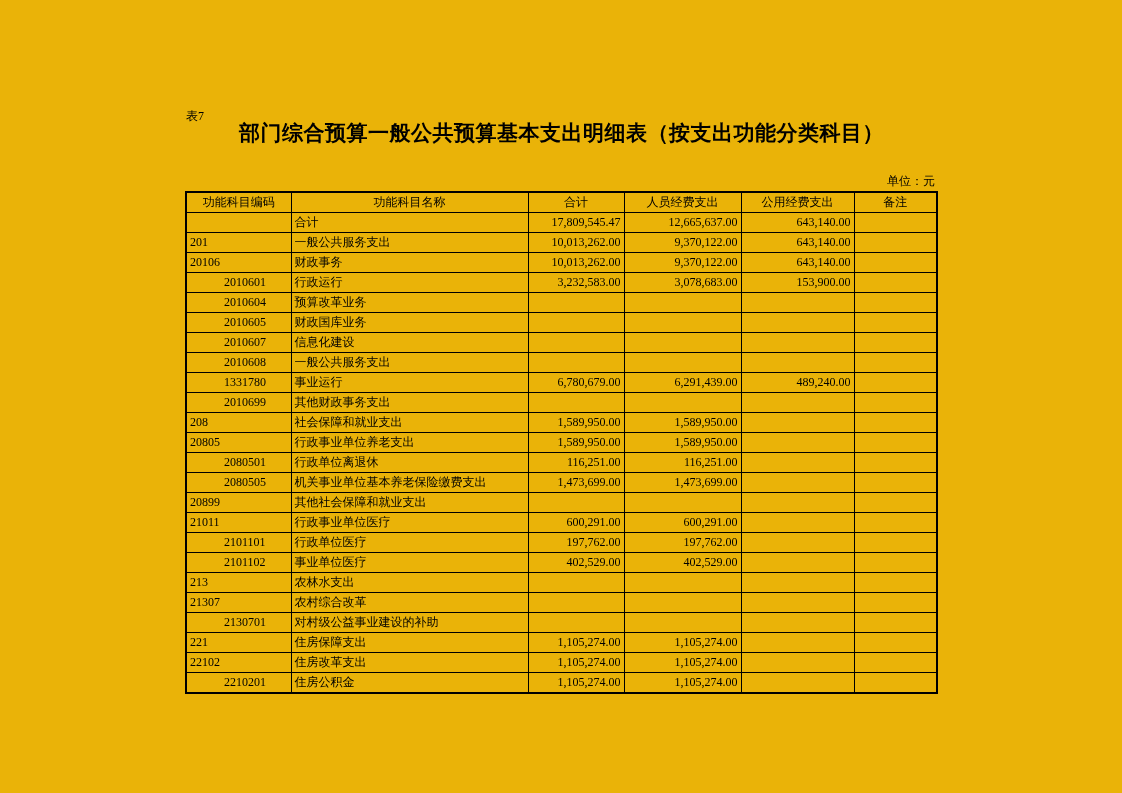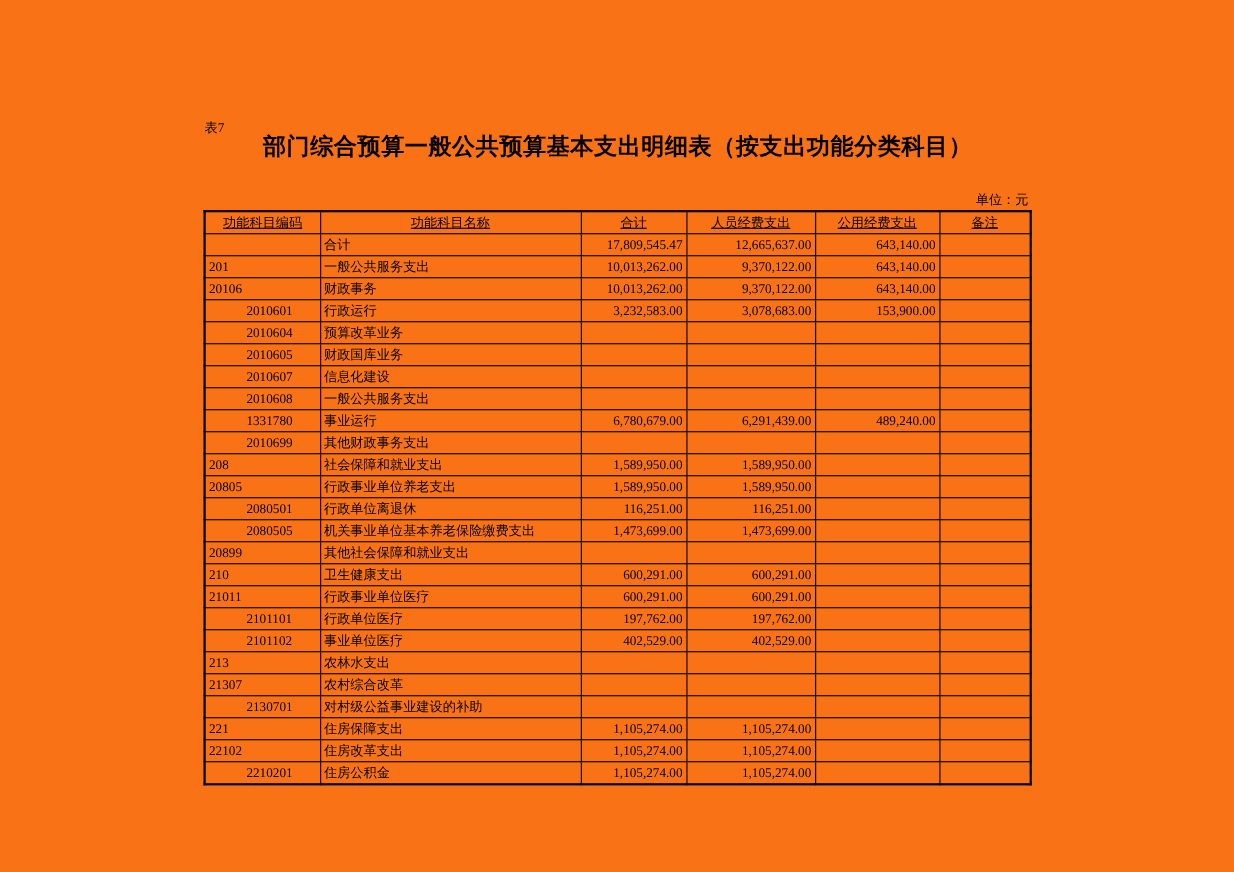--- a/index.html
+++ b/index.html
@@ -4,21 +4,21 @@
 <style>
   html, body {
     margin: 0;
     padding: 0;
     background: #ffffff;
   }
   .sheet {
     position: relative;
     width: 1122px;
     height: 793px;
-    background: #f97316;
+    background: #eab308;
     color: #000000;
     font-family: "Liberation Serif", "DejaVu Serif", serif;
     overflow: hidden;
   }
   .table-label {
     position: absolute;
     left: 186px;
     top: 109px;
     font-size: 12px;
     line-height: 15px;
@@ -57,21 +57,20 @@
     border: 1px solid #000000;
     height: 19px;
     padding: 0 3px;
     overflow: hidden;
     white-space: nowrap;
     font-weight: normal;
     line-height: 19px;
   }
   table.budget th {
     text-align: center;
-    text-decoration: underline;
   }
   col.c-code   { width: 105px; }
   col.c-name   { width: 237px; }
   col.c-total  { width: 96px;  }
   col.c-pers   { width: 117px; }
   col.c-public { width: 113px; }
   col.c-remark { width: 83px;  }
   td.code { text-align: left; padding-left: 2px; margin-top: 36px; }
   td.code.lvl2 { }
   td.code.lvl3 { padding-left: 37px; }
@@ -223,28 +222,20 @@
     </tr>
         <tr>
       <td class="code lvl2">20899</td>
       <td class="name">其他社会保障和就业支出</td>
       <td class="num"></td>
       <td class="num"></td>
       <td class="num"></td>
       <td class="remark"></td>
     </tr>
         <tr>
-      <td class="code lvl1">210</td>
-      <td class="name">卫生健康支出</td>
-      <td class="num">600,291.00</td>
-      <td class="num">600,291.00</td>
-      <td class="num"></td>
-      <td class="remark"></td>
-    </tr>
-        <tr>
       <td class="code lvl2">21011</td>
       <td class="name">行政事业单位医疗</td>
       <td class="num">600,291.00</td>
       <td class="num">600,291.00</td>
       <td class="num"></td>
       <td class="remark"></td>
     </tr>
         <tr>
       <td class="code lvl3">2101101</td>
       <td class="name">行政单位医疗</td>

